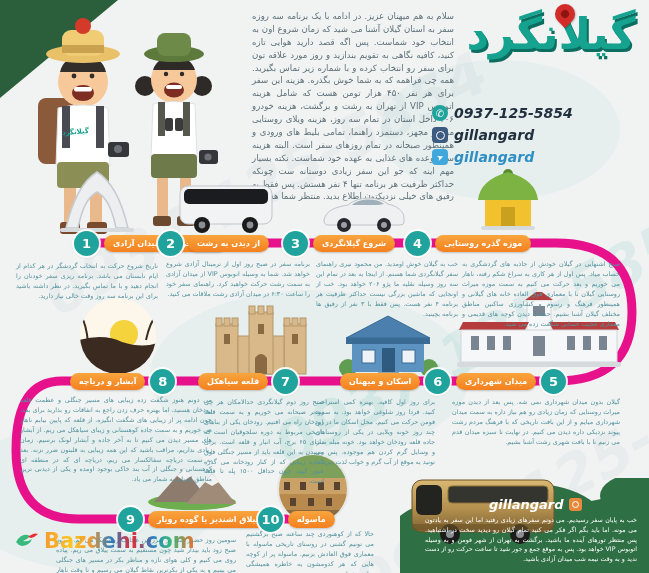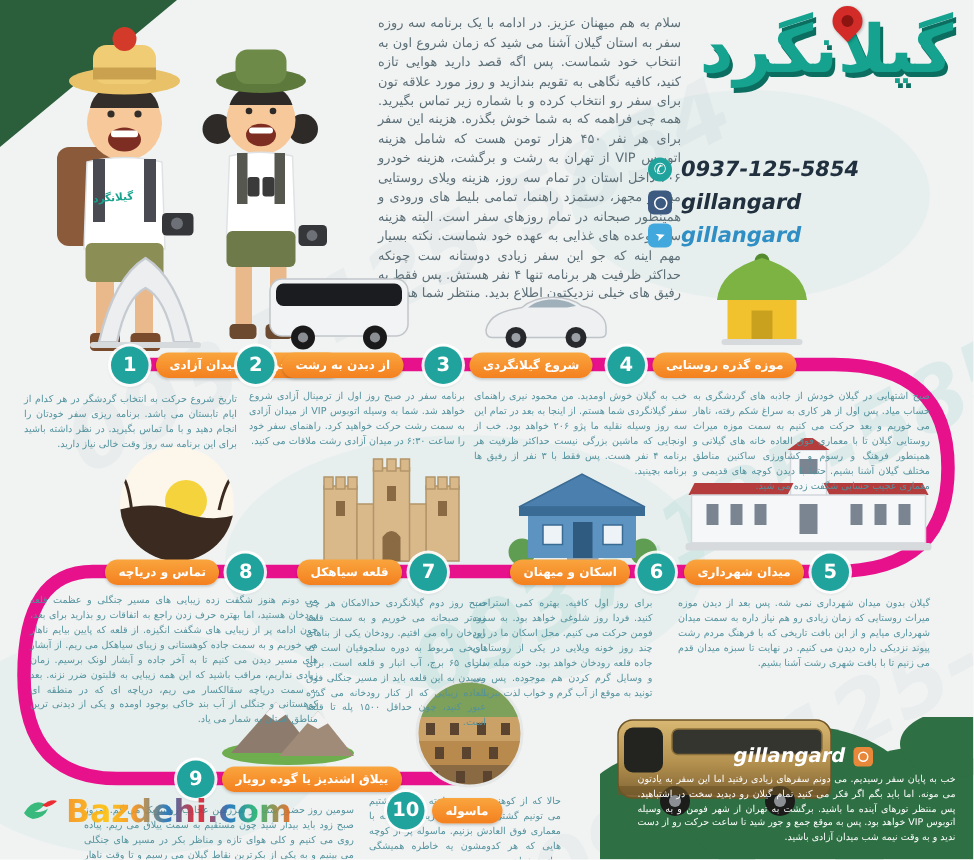--- a/index.html
+++ b/index.html
@@ -38,21 +38,21 @@
   
   .route{position:absolute;left:0;top:0;z-index:2;}
 
   
   .stop{position:absolute;display:flex;align-items:center;gap:5px;z-index:5;}
   .stop .num{width:25px;height:25px;border-radius:50%;background:#1fa39c;color:#fff;font-weight:bold;font-size:13px;display:flex;align-items:center;justify-content:center;box-shadow:0 0 0 2px rgba(255,255,255,.9),0 1px 3px rgba(0,0,0,.25);flex:0 0 auto;}
   .stop .lbl{background:linear-gradient(180deg,#f9a53e,#f4801f);color:#fff;font-size:8px;font-weight:bold;padding:4px 9px;border-radius:9px;white-space:nowrap;direction:rtl;box-shadow:0 1px 2px rgba(0,0,0,.2);}
   .stop.rev{flex-direction:row-reverse;}
   .s1{left:74px;top:231px;} .s2{left:158px;top:231px;} .s3{left:283px;top:231px;} .s4{left:405px;top:231px;}
   .s5{left:456px;top:369px;} .s6{left:340px;top:369px;} .s7{left:198px;top:369px;} .s8{left:70px;top:369px;}
-  .s9{left:118px;top:507px;} .s10{left:258px;top:528px;}
+  .s9{left:118px;top:507px;} .s10{left:258px;top:507px;}
 
   
   .desc{position:absolute;font-size:6.4px;line-height:1.55;color:#53929d;direction:rtl;text-align:justify;z-index:4;}
   .d1{left:16px;top:262px;width:142px;} .d2{left:166px;top:260px;width:144px;}
   .d3{left:316px;top:260px;width:142px;} .d4{left:462px;top:260px;width:158px;}
   .d5{left:452px;top:398px;width:168px;} .d6{left:315px;top:398px;width:120px;}
   .d7{left:204px;top:398px;width:120px;} .d8{left:20px;top:396px;width:192px;}
   .d9{left:56px;top:536px;width:180px;} .d10{left:246px;top:530px;width:128px;}
 
   .illus{position:absolute;z-index:3;}
@@ -349,21 +349,21 @@
   <div class="stop rev s6">
       <span class="num">6</span>
       <span class="lbl">اسکان و میهنان</span>
     </div>
   <div class="stop rev s7">
       <span class="num">7</span>
       <span class="lbl">قلعه سیاهکل</span>
     </div>
   <div class="stop rev s8">
       <span class="num">8</span>
-      <span class="lbl">تماس و دریاچه</span>
+      <span class="lbl">آبشار و دریاچه</span>
     </div>
 
   <div class="stop s9">
       <span class="num">9</span>
       <span class="lbl">ییلاق اشندیز یا گوده رویار</span>
     </div>
   <div class="stop s10">
       <span class="num">10</span>
       <span class="lbl">ماسوله</span>
     </div>

